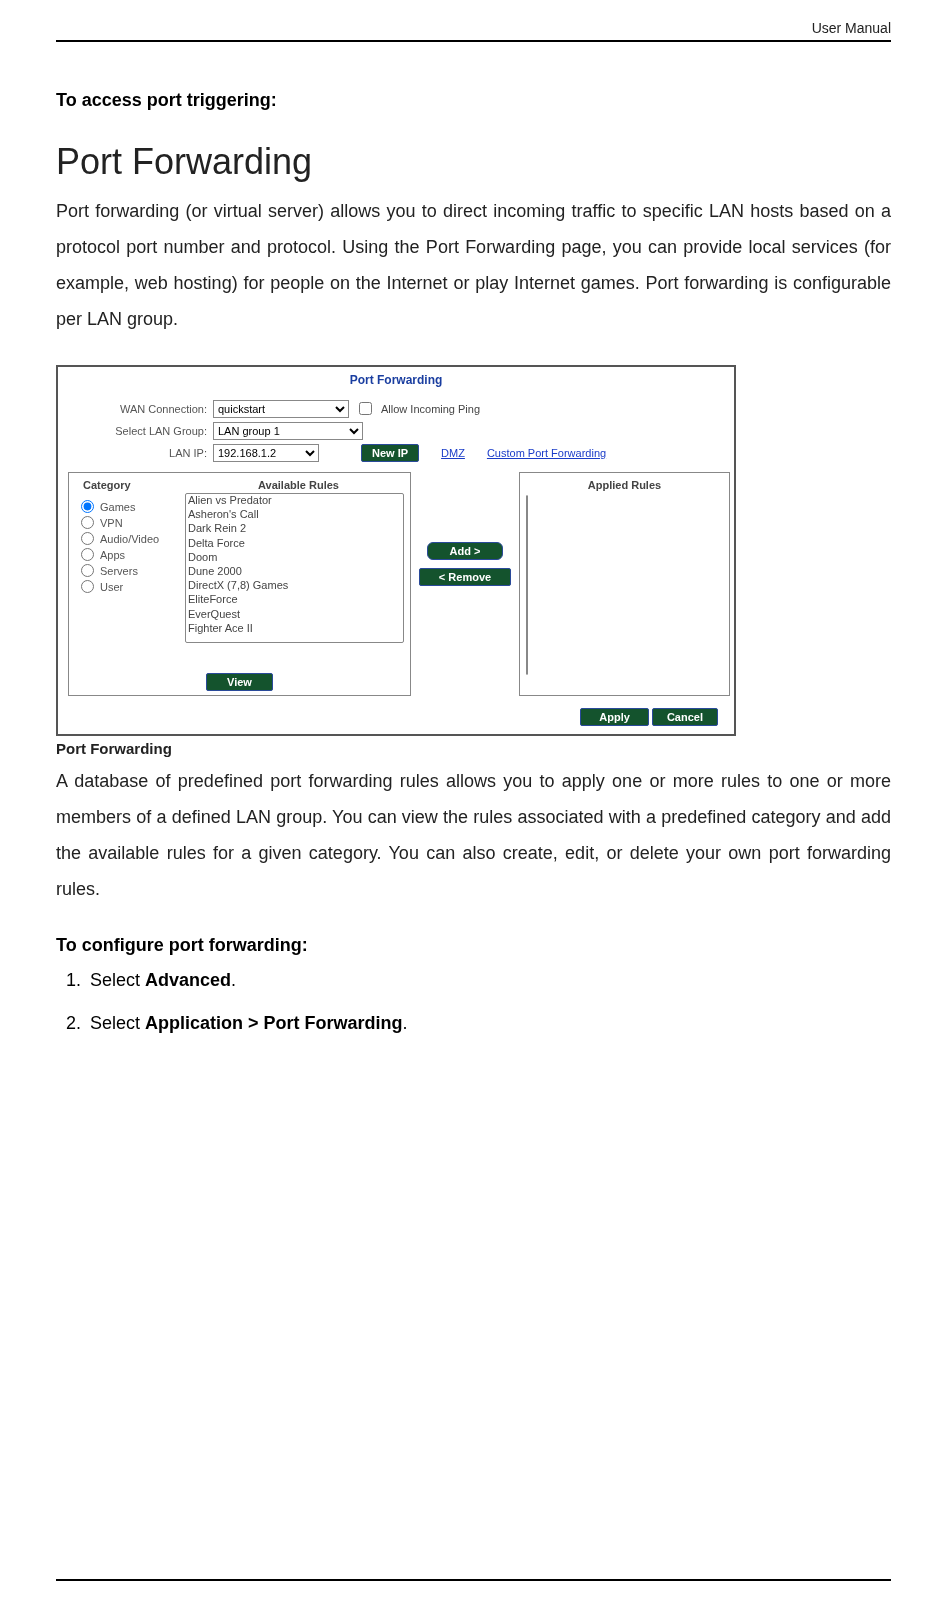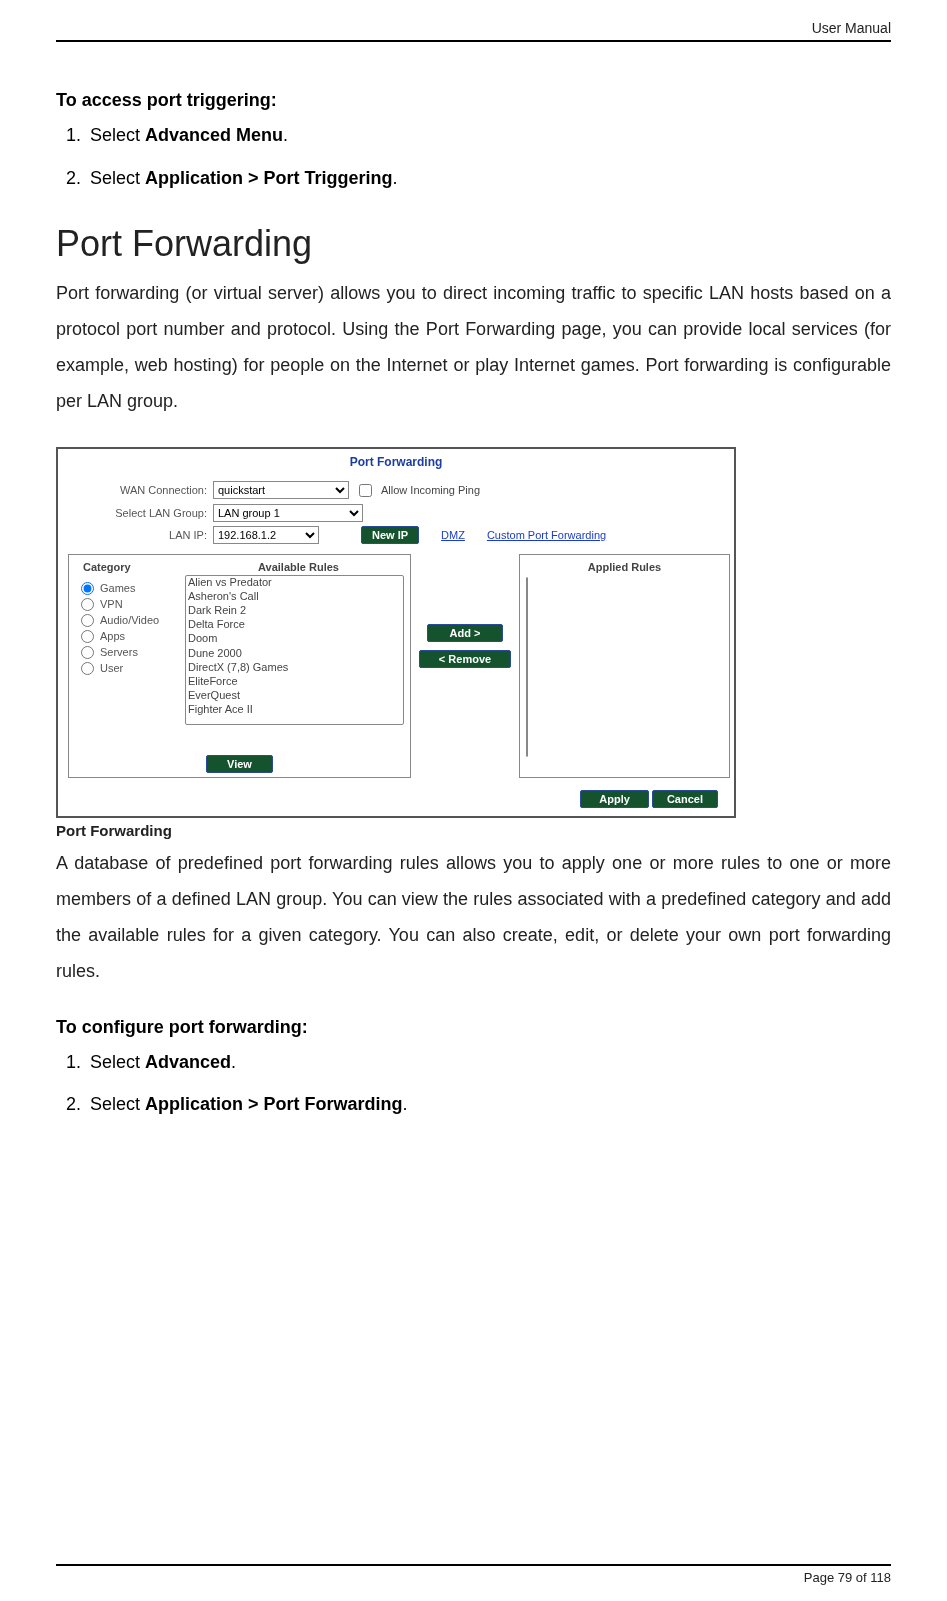--- a/index.html
+++ b/index.html
@@ -242,28 +242,20 @@
   }
 </style>
 </head>
 <body>
 
 <div class="page">
   <div class="header-right">User Manual</div>
   <hr class="hr">
 
   <div class="section-lead">To access port triggering:</div>
-  <ol class="steps">
-    <li>
-      <span>Select </span><span class="bold-part">Advanced Menu</span><span>.</span>
-    </li>
-    <li>
-      <span>Select </span><span class="bold-part">Application &gt; Port Triggering</span><span>.</span>
-    </li>
-  </ol>
 
   <h1 class="big-heading">Port Forwarding</h1>
 
   <p class="body">Port forwarding (or virtual server) allows you to direct incoming traffic to specific LAN hosts based on a protocol port number and protocol. Using the Port Forwarding page, you can provide local services (for example, web hosting) for people on the Internet or play Internet games. Port forwarding is configurable per LAN group.</p>
 
   <div class="panel">
     <div class="panel-title">Port Forwarding</div>
 
     <div class="form-row">
       <div class="lbl">WAN Connection:</div>
@@ -332,21 +324,21 @@
             <option>EverQuest</option>
             <option>Fighter Ace II</option>
           </select>
         </div>
         <div class="view-row">
           <button class="btn-blue" style="padding:2px 20px;text-align:right;">View</button>
         </div>
       </div>
 
       <div class="middle-buttons">
-        <button class="btn-blue" style="width:76px;">Add &gt;</button>
+        <button class="btn-blue" style="width:76px;border-radius:6px;">Add &gt;</button>
         <button class="btn-blue" style="width:92px;">&lt; Remove</button>
       </div>
 
       <div class="box applied-box">
         <div class="applied-head">Applied Rules</div>
         <select size="10" class="applied-list"></select>
       </div>
     </div>
 
     <div class="bottom-buttons">
@@ -364,15 +356,14 @@
     <li>
       <span>Select </span><span class="bold-part">Advanced</span><span>.</span>
     </li>
     <li>
       <span>Select </span><span class="bold-part">Application &gt; Port Forwarding</span><span>.</span>
     </li>
   </ol>
 
   <div class="footer">
     <hr>
-    <div class="pg">Page 79 of 118</div>
   </div>
 </div>
 
 </body></html>

